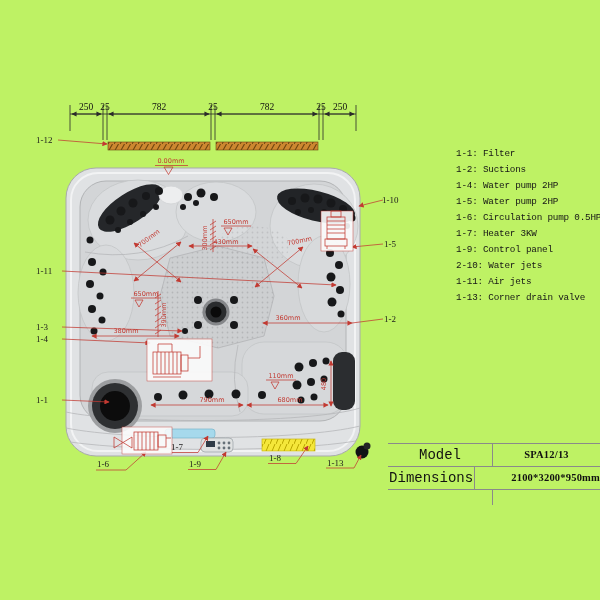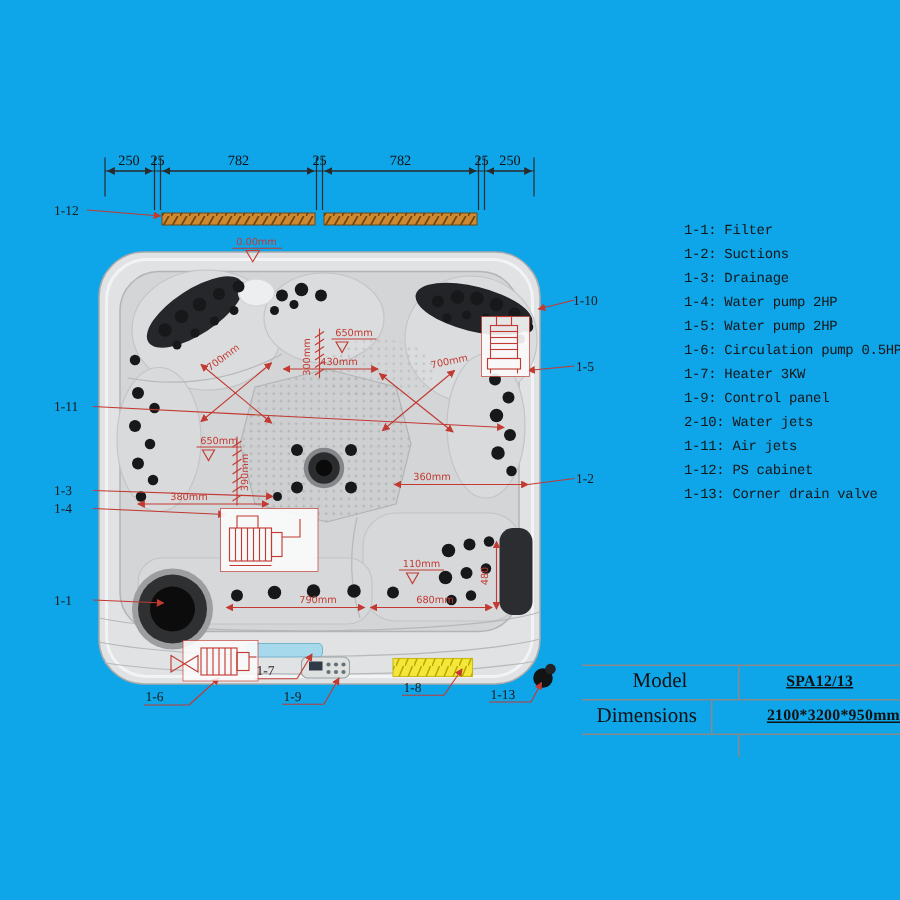--- a/index.html
+++ b/index.html
@@ -1,30 +1,30 @@
 <!DOCTYPE html>
 <html><head>
 <meta charset="utf-8">
 <style>
   html,body{margin:0;padding:0;background:#fff;}
-  .stage{position:relative;width:600px;height:600px;background:#0ea5e9;overflow:hidden;
+  .stage{position:relative;width:600px;height:600px;background:#bef264;overflow:hidden;
          font-family:"Liberation Sans",sans-serif;}
   .stage svg{position:absolute;left:0;top:0;}
 
   
   .legend{position:absolute;left:456px;top:146px;}
   .legend-row{height:16px;line-height:16px;font-family:"Liberation Mono",monospace;
               font-size:9.3px;letter-spacing:-0.2px;color:#161616;white-space:nowrap;}
 
   
   .spec{position:absolute;left:388px;top:443px;width:212px;font-family:"Liberation Serif",serif;color:#111;}
   .spec-row{display:flex;border-top:1px solid #8a8a8a;height:22px;line-height:22px;}
   .spec-row.last{border-bottom:1px solid #8a8a8a;gap:36px;}
-  .spec-lbl{width:104px;border-right:1px solid #8a8a8a;text-align:center;font-size:14px;}
-  .spec-val{flex:1;text-align:center;font-size:10.5px;font-weight:700;letter-spacing:.2px;text-decoration:underline;}
+  .spec-lbl{width:104px;border-right:1px solid #8a8a8a;text-align:center;font-size:14px;font-family:Liberation Mono, monospace;}
+  .spec-val{flex:1;text-align:center;font-size:10.5px;font-weight:700;letter-spacing:.2px;}
   .spec-tail{height:15px;}
   .spec-tail-l{width:104px;height:100%;border-right:1px solid #8a8a8a;}
 
   
   text.dim{font-family:"DejaVu Sans",sans-serif;font-size:6.5px;fill:#c23a32;}
   text.co{font-family:"Liberation Serif",serif;font-size:9px;fill:#1b1b1b;}
   text.td{font-family:"Liberation Serif",serif;font-size:9.5px;fill:#101010;}
   .red{stroke:#c23a32;stroke-width:.75;fill:none;}
   .blk{stroke:#2a2a2a;stroke-width:.8;fill:none;}
   .shade{stroke:#b6b8ba;fill:none;stroke-width:.8;}
@@ -340,29 +340,27 @@
     <text class="co" x="171" y="450">1-7</text>
     <text class="co" x="189" y="467">1-9</text>
     <text class="co" x="269" y="461">1-8</text>
     <text class="co" x="327" y="466">1-13</text>
   </g>
 </svg>
 
 <div class="legend">
   <div class="legend-row">1-1: Filter</div>
   <div class="legend-row">1-2: Suctions</div>
-  <div class="legend-row">1-3: Drainage</div>
   <div class="legend-row">1-4: Water pump 2HP</div>
   <div class="legend-row">1-5: Water pump 2HP</div>
   <div class="legend-row">1-6: Circulation pump 0.5HP</div>
   <div class="legend-row">1-7: Heater 3KW</div>
   <div class="legend-row">1-9: Control panel</div>
   <div class="legend-row">2-10: Water jets</div>
   <div class="legend-row">1-11: Air jets</div>
-  <div class="legend-row">1-12: PS cabinet</div>
   <div class="legend-row">1-13: Corner drain valve</div>
 </div>
 
 <div class="spec">
   <div class="spec-row">
     <div class="spec-lbl">Model</div>
     <div class="spec-val">SPA12/13</div>
   </div>
   <div class="spec-row last">
     <div class="spec-lbl">Dimensions</div>

